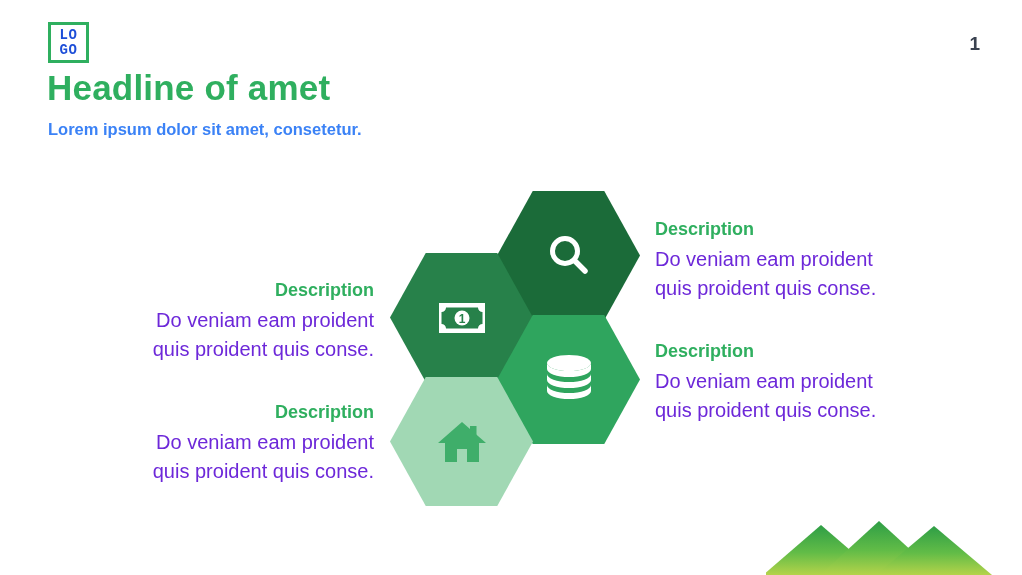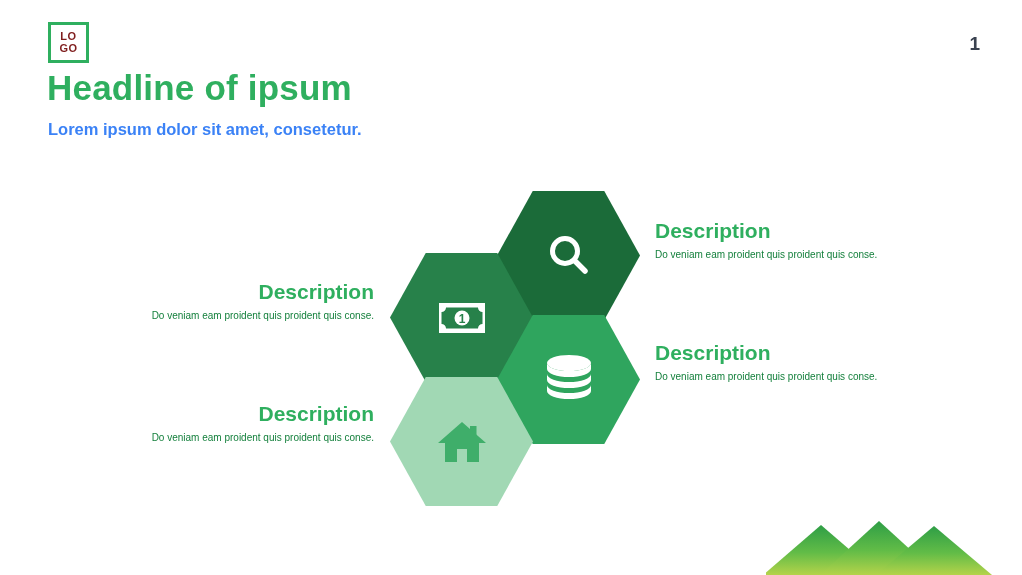--- a/index.html
+++ b/index.html
@@ -27,25 +27,25 @@
     height: 41px;
     box-sizing: border-box;
     border: 3px solid #2FAF5F;
     display: flex;
     flex-direction: column;
     align-items: center;
     justify-content: center;
     line-height: 1;
   }
   #logo-mark .logo-row {
-    color: #7f1d1d;
-    font-size: 11px;
+    color: #1d4ed8;
+    font-size: 14px;
     font-weight: bold;
     letter-spacing: 0.5px;
-    font-family: Liberation Sans, sans-serif;
+    font-family: Liberation Mono, monospace;
   }
   #logo-mark .logo-row.r1 { margin-bottom: 1px; }
 
   
   #headline {
     position: absolute;
     left: 47px;
     top: 68px;
     color: #2FAF5F;
     font-size: 35px;
@@ -85,28 +85,28 @@
   #hex-money   { left: 390px; top: 253px; background: #27814A; }
   #hex-data    { left: 497px; top: 315px; background: #2FA55E; }
   #hex-home    { left: 390px; top: 377px; background: #A1D8B4; }
 
   .hex svg { display: block; }
 
   
   .desc { position: absolute; }
   .desc .desc-title {
     color: #2FAF5F;
-    font-size: 21px;
+    font-size: 18px;
     font-weight: bold;
     margin-bottom: 4px;
     line-height: 1.25;
   }
   .desc .desc-body {
-    color: #15803d;
-    font-size: 10px;
+    color: #6d28d9;
+    font-size: 20px;
     line-height: 1.47;
     font-weight: normal;
   }
   .desc.right-aligned { text-align: right; }
   .desc.left-aligned  { text-align: left; }
 
   #desc-money { left: 150px;  top: 279px; width: 224px; }
   #desc-home  { left: 150px;  top: 401px; width: 224px; }
   #desc-search{ left: 655px;  top: 218px; width: 230px; }
   #desc-data  { left: 655px;  top: 340px; width: 230px; }
@@ -125,21 +125,21 @@
 
 <div id="slide">
 
   <div id="logo-mark">
     <span class="logo-row r1">LO</span>
     <span class="logo-row r2">GO</span>
   </div>
 
   <div id="page-number">1</div>
 
-  <div id="headline">Headline of ipsum</div>
+  <div id="headline">Headline of amet</div>
   <div id="subtitle">Lorem ipsum dolor sit amet, consetetur.</div>
 
   <div class="hex" id="hex-search">
     <span>
       <svg width="54" height="54" viewBox="0 0 54 54" aria-hidden="true">
         <circle cx="23" cy="22" r="12.5" fill="none" stroke="#FFFFFF" stroke-width="5"></circle>
         <line x1="32.5" y1="31.5" x2="43" y2="42" stroke="#FFFFFF" stroke-width="5.5" stroke-linecap="round"></line>
       </svg>
     </span>
   </div>

